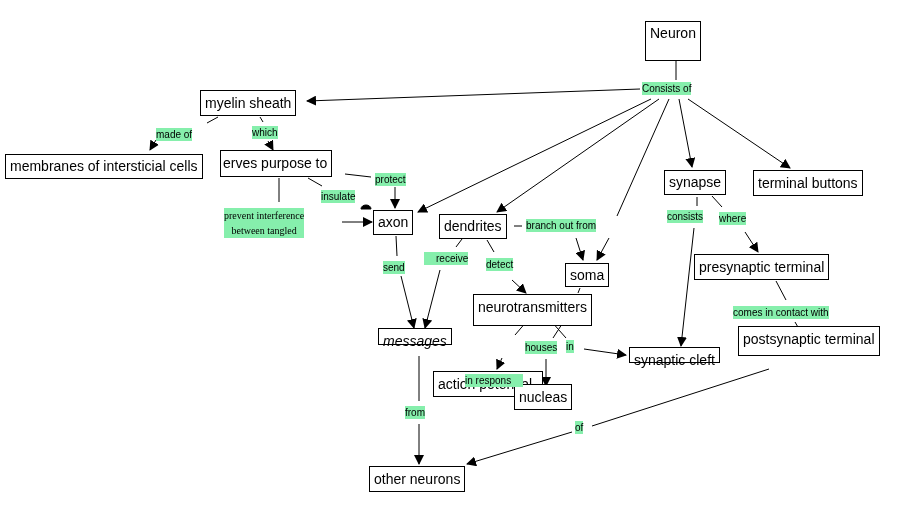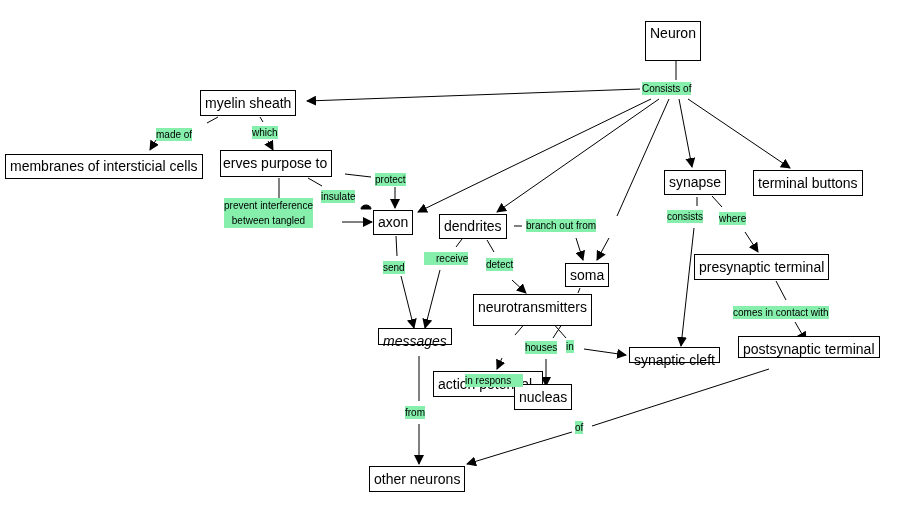--- a/index.html
+++ b/index.html
@@ -100,29 +100,29 @@
 <div class="node" style="left:439px;top:214px;height:25px;line-height:23px;">dendrites</div>
 <div class="node" style="left:565px;top:263px;height:24px;line-height:22px;">soma</div>
 <div class="node" style="left:664px;top:170px;height:25px;line-height:23px;">synapse</div>
 <div class="node" style="left:753px;top:170px;height:26px;line-height:24px;">terminal buttons</div>
 <div class="node" style="left:473px;top:294px;height:32px;line-height:25px;">neurotransmitters</div>
 <div class="node" style="left:378px;top:328px;height:17px;line-height:24px;font-style:italic;">messages</div>
 <div class="node" style="left:433px;top:371px;height:26px;line-height:24px;width:110px;overflow:hidden;">action potential</div>
 <div class="node" style="left:514px;top:384px;height:26px;line-height:24px;">nucleas</div>
 <div class="node" style="left:629px;top:347px;height:16px;line-height:25px;">synaptic cleft</div>
 <div class="node" style="left:694px;top:254px;height:26px;line-height:24px;">presynaptic terminal</div>
-<div class="node" style="left:738px;top:336px;height:22px;line-height:24px;">postsynaptic terminal</div>
+<div class="node" style="left:738px;top:326px;height:30px;line-height:24px;">postsynaptic terminal</div>
 <div class="node" style="left:369px;top:466px;height:26px;line-height:24px;">other neurons</div>
 
 <div class="lbl" style="left:642px;top:82px;">Consists of</div>
 <div class="lbl" style="left:156px;top:128px;">made of</div>
 <div class="lbl" style="left:252px;top:126px;">which</div>
 <div class="lbl" style="left:375px;top:173px;">protect</div>
 <div class="lbl" style="left:321px;top:190px;">insulate</div>
-<div class="lbl" style="left:224px;top:198px;line-height:15px;">
+<div class="lbl" style="left:224px;top:208px;line-height:15px;font-family:Liberation Serif, serif;">
   <div>prevent interference</div>
   <div>between tangled</div>
 </div>
 <div class="lbl" style="left:383px;top:261px;">send</div>
 <div class="lbl" style="left:424px;top:252px;padding-left:12px;">receive</div>
 <div class="lbl" style="left:486px;top:258px;">detect</div>
 <div class="lbl" style="left:526px;top:219px;">branch out from</div>
 <div class="lbl" style="left:667px;top:210px;">consists</div>
 <div class="lbl" style="left:719px;top:212px;">where</div>
 <div class="lbl" style="left:733px;top:306px;">comes in contact with</div>

